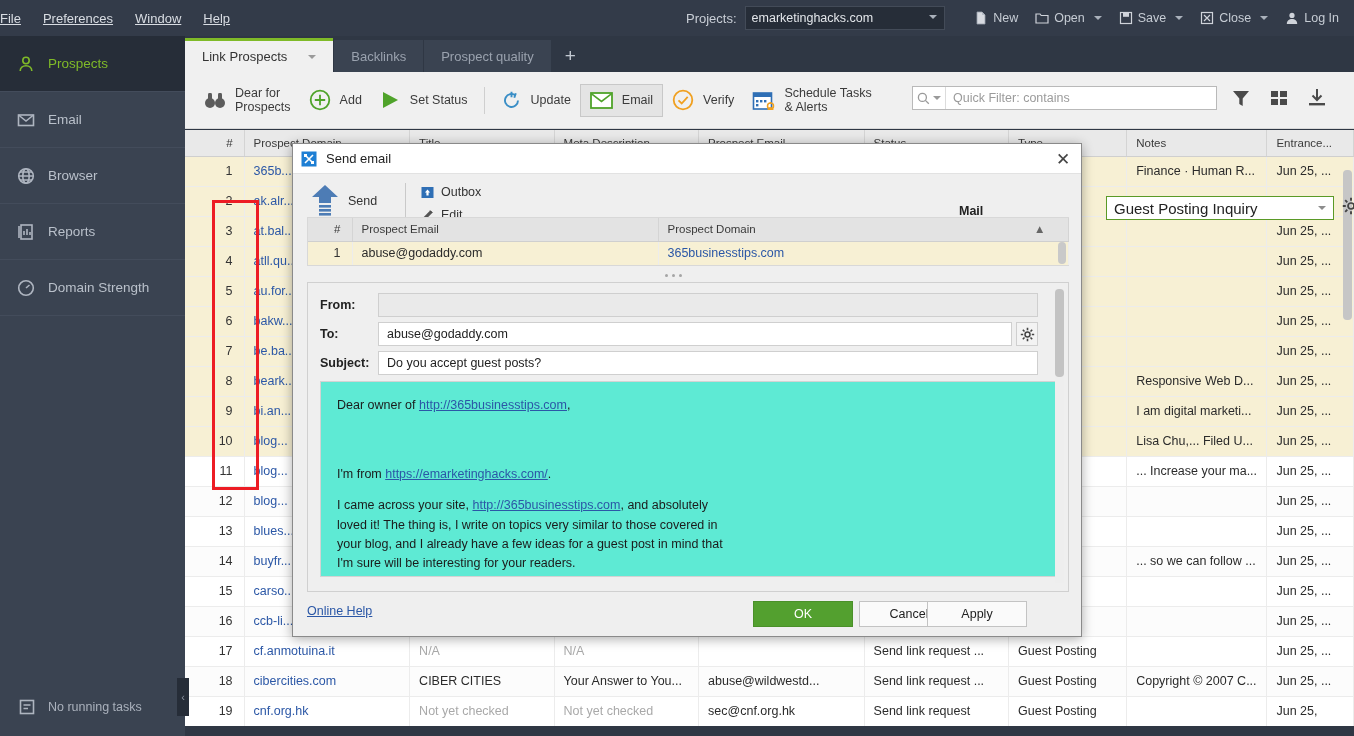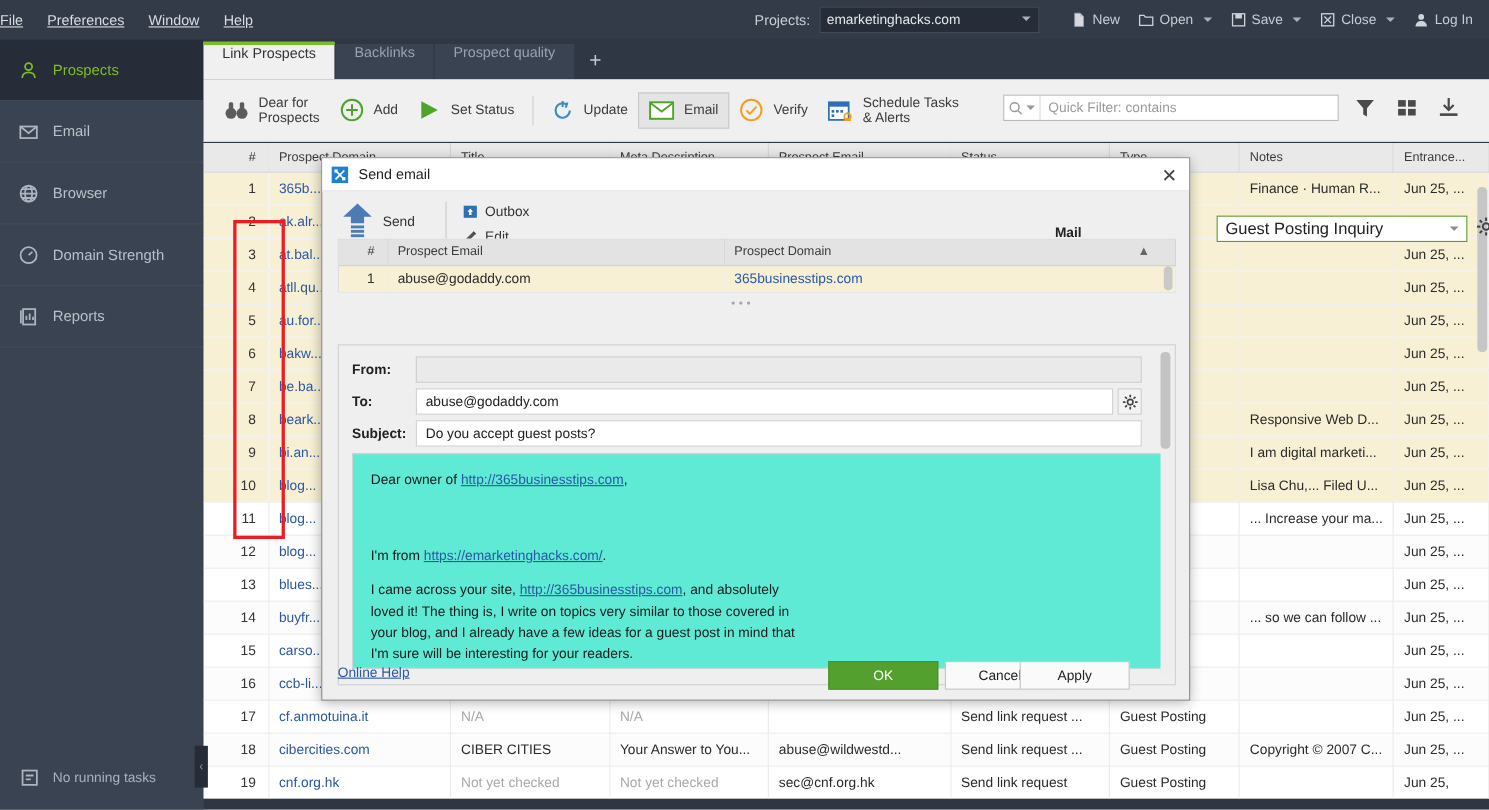--- a/index.html
+++ b/index.html
@@ -52,21 +52,21 @@
     color:#aab1bc; font-size:12.5px; background:#3a4351;
   }
 
   
   #main { position:absolute; left:185px; top:36px; width:1169px; height:690px; background:#2f3744; }
 
   
   #tabstrip { position:absolute; left:0; top:0; width:1169px; height:36px; display:flex; align-items:flex-end; }
   .tab {
     height:32px; padding:0 17px; display:flex; align-items:center; gap:21px;
-    color:#9aa2ae; font-size:13px; background:#3a4351; margin-right:1px; cursor:default;flex-direction:column;
+    color:#9aa2ae; font-size:13px; background:#3a4351; margin-right:1px; cursor:default;
   }
   .tab.active { background:#f0f0f0; color:#333; border-top:3px solid #7fba28; height:34px; }
   .tab-add { color:#c3c9d2; font-size:19px; padding:0 13px; display:flex; align-items:center; height:32px; }
 
   
   #toolbar {
     position:absolute; left:0; top:36px; width:1169px; height:57px; background:#f0f0f0;
     border-bottom:1px solid #d9d9d9; display:flex; align-items:center; padding-left:10px;
   }
   .tb-btn { display:flex; align-items:center; gap:9px; padding:6px 9px; color:#3b3b3b; font-size:12.5px; cursor:default; }
@@ -137,21 +137,21 @@
   
   #mini-grid { position:absolute; left:14px; top:73px; width:762px; height:49px; background:#fff; border:1px solid #d8d8d8; }
   #mini-grid table { width:760px; }
   #mini-grid thead th { background:#e3e3e3; height:23px; font-size:11.5px; }
   #mini-grid tbody td { height:24px; background:#f7f0d4; font-size:12.5px; border-bottom:none;}
   #mini-scroll { position:absolute; right:2px; top:24px; width:8px; height:22px; background:#c9c9c9; border-radius:4px;}
   #grip { position:absolute; left:363px; top:127px; width:34px; height:8px; display:flex; gap:4px; align-items:center; justify-content:center;}
   .grip-dot { width:3px;height:3px;border-radius:50%;background:#a5a5a5;}
 
   
-  #form { position:absolute; left:14px; top:138px; width:762px; height:310px; background:#efefef; border:1px solid #d0d0d0;margin-top:31px; }
+  #form { position:absolute; left:14px; top:138px; width:762px; height:310px; background:#efefef; border:1px solid #d0d0d0; }
   .frow { position:absolute; left:12px; display:flex; align-items:center; }
   .flabel { width:58px; font-size:12.5px; font-weight:bold; color:#222; }
   .finput {
     height:24px; background:#fff; border:1px solid #cfcfcf; display:flex; align-items:center;
     padding:0 8px; font-size:12.5px; color:#222;
   }
   #from-row { top:10px; }
   #from-row .finput { width:660px; background:#eaeaea; }
   #to-row { top:39px; }
   #to-row .finput { width:634px; }
@@ -278,35 +278,35 @@
           <circle cx="9" cy="9" r="7.3"></circle>
           <ellipse cx="9" cy="9" rx="3.2" ry="7.3"></ellipse>
           <path d="M1.8 9h14.4M3 5h12M3 13h12"></path>
         </svg>
     </span>
     <span>Browser</span>
   </div>
   <div class="side-item">
     <span class="s-ico">
       <svg viewBox="0 0 18 18">
-          <circle cx="9" cy="9" r="7.3"></circle>
-          <path d="M9 9l3.5-3"></path>
+          <rect x="4" y="2" width="11" height="14"></rect>
+          <path d="M2 3v12"></path>
+          <path d="M7 12V8M10 12V6M13 12v-3"></path>
         </svg>
     </span>
-    <span>Domain Strength</span>
+    <span>Reports</span>
   </div>
   <div class="side-item">
     <span class="s-ico">
       <svg viewBox="0 0 18 18">
-          <rect x="4" y="2" width="11" height="14"></rect>
-          <path d="M2 3v12"></path>
-          <path d="M7 12V8M10 12V6M13 12v-3"></path>
+          <circle cx="9" cy="9" r="7.3"></circle>
+          <path d="M9 9l3.5-3"></path>
         </svg>
     </span>
-    <span>Reports</span>
+    <span>Domain Strength</span>
   </div>
 
   <div id="tasks-bar">
     <span class="s-ico">
       <svg viewBox="0 0 18 18">
           <rect x="2.5" y="2.5" width="13" height="13"></rect>
           <path d="M5.5 7h7M5.5 10.5h4.5"></path>
         </svg>
     </span>
     <span>No running tasks</span>

